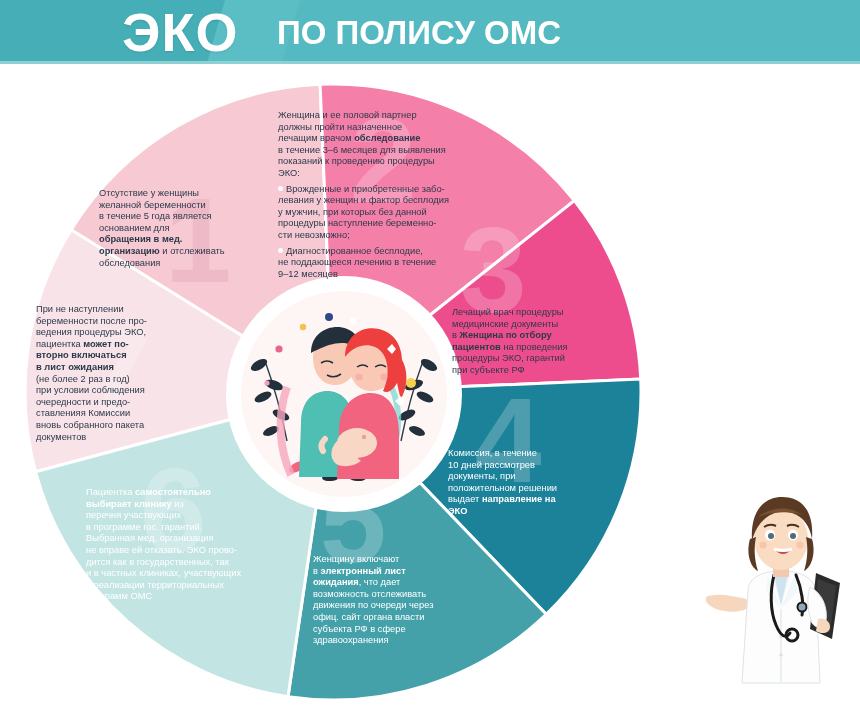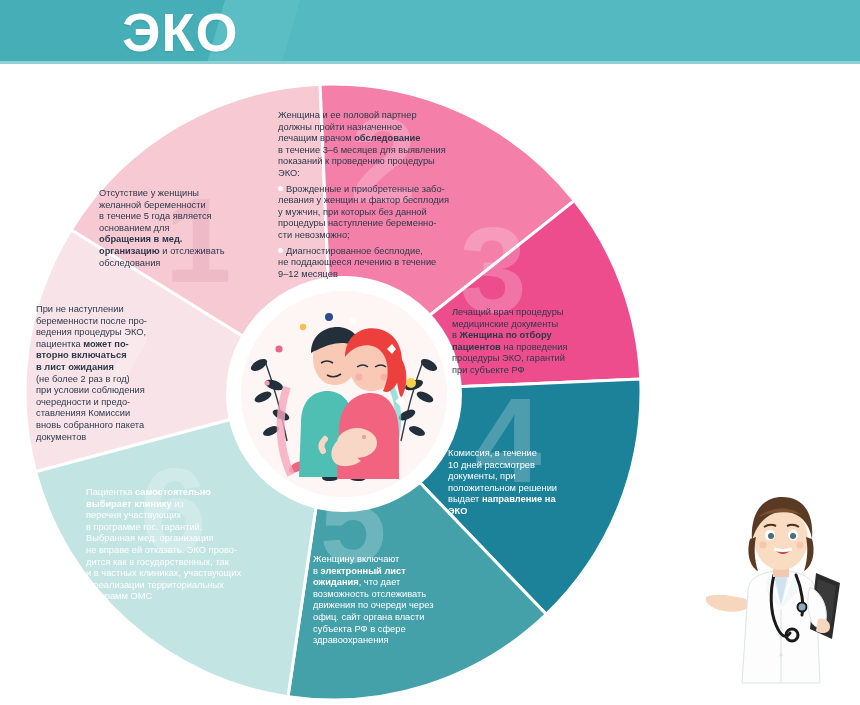--- a/index.html
+++ b/index.html
@@ -89,20 +89,21 @@
 </head>
 <body>
 
 <div id="root">
 
   <div class="header">
     <div class="header-band-a"></div>
     <div class="header-band-b"></div>
     <div class="header-band-c"></div>
     <div class="title-main">ЭКО</div>
+    <div class="title-sub">ПО ПОЛИСУ ОМС</div>
     <div class="header-rule"></div>
   </div>
 
   <div class="pie-wrap">
     <svg class="pie-svg" width="620" height="620" viewBox="0 0 620 620">
       <g id="pie-slices">
           <path d="M 310 310 L 12.49 389.72 A 308 308 0 0 1 48.23 147.70 Z" fill="#F8E3E8" stroke="#ffffff" stroke-width="3"></path>
           <path d="M 310 310 L 48.23 147.70 A 308 308 0 0 1 297.10 2.27 Z" fill="#F6C9D3" stroke="#ffffff" stroke-width="3"></path>
           <path d="M 310 310 L 297.10 2.27 A 308 308 0 0 1 551.38 118.69 Z" fill="#F47FA9" stroke="#ffffff" stroke-width="3"></path>
           <path d="M 310 310 L 551.38 118.69 A 308 308 0 0 1 617.73 297.10 Z" fill="#EE4D8D" stroke="#ffffff" stroke-width="3"></path>

